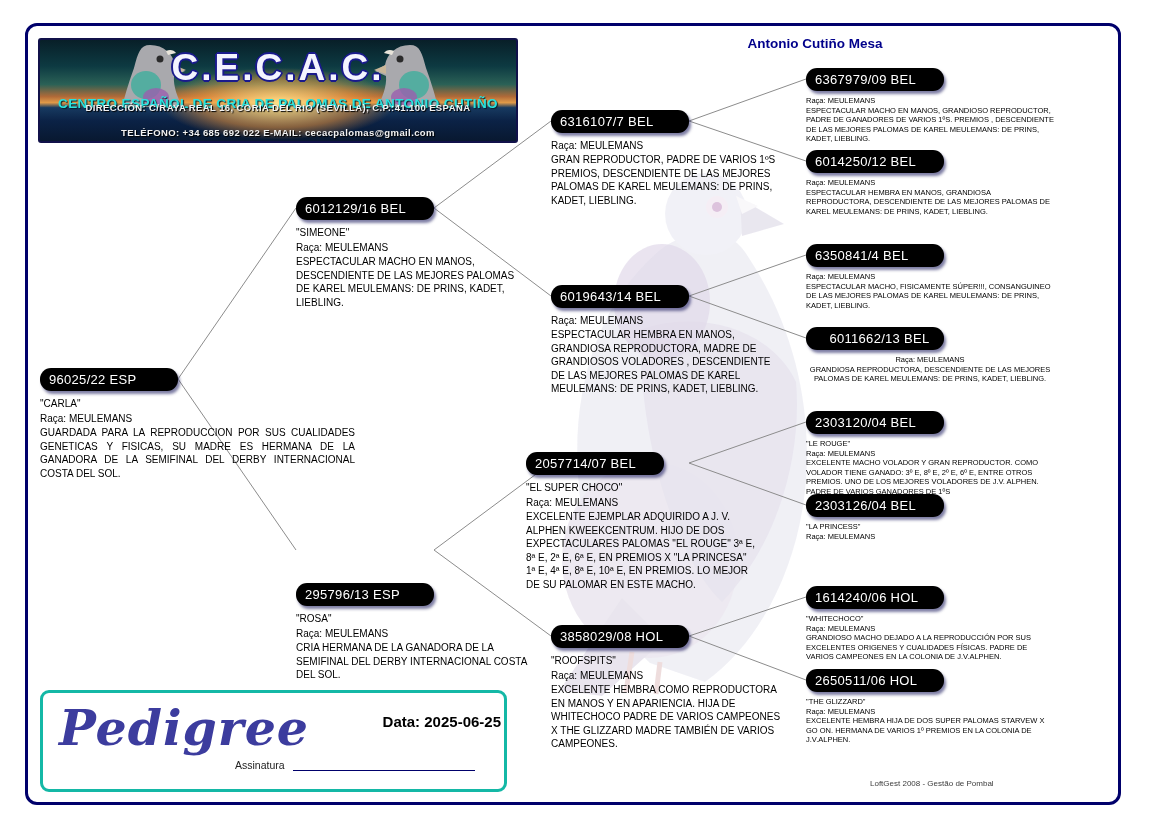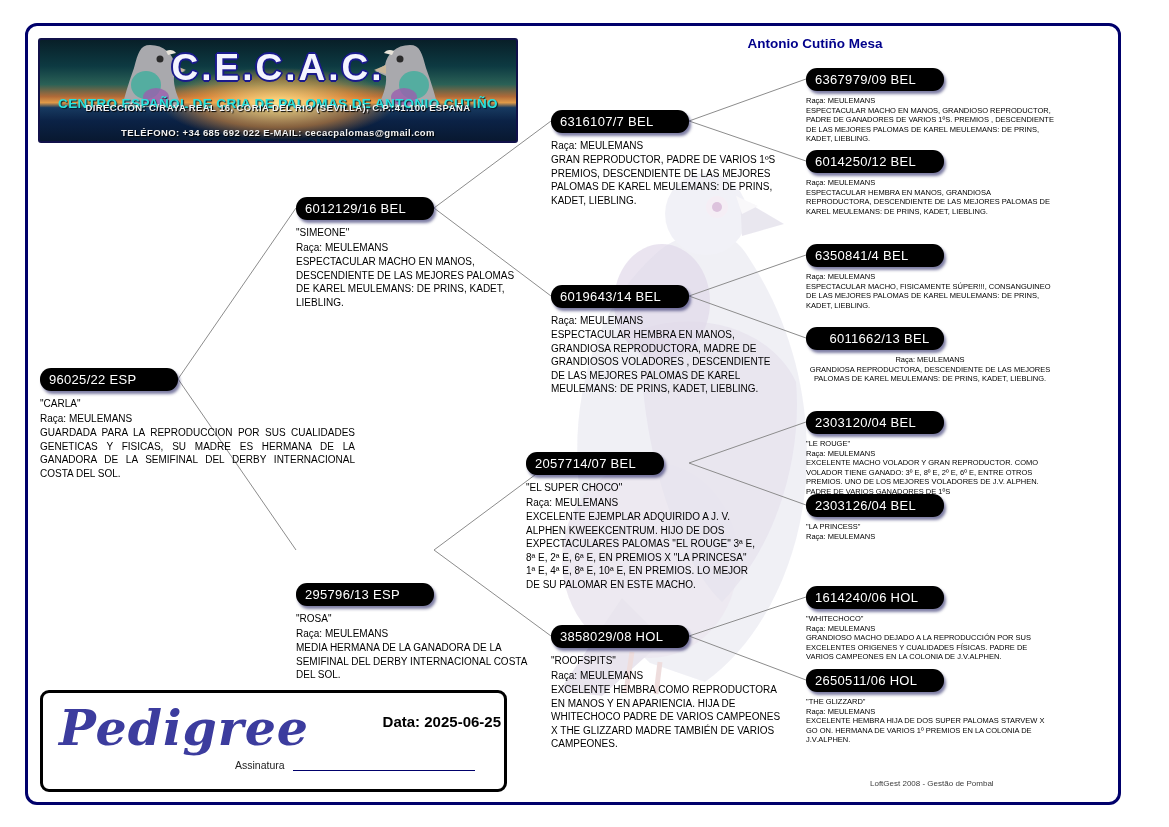--- a/index.html
+++ b/index.html
@@ -68,21 +68,21 @@
   .info{margin-top:5px;color:#000;}
   .info .pname:empty{display:none;}
   .node.lg .info{font-size:10px;line-height:13.5px;}
   .node.sm .info{font-size:7.5px;line-height:9.5px;}
   .node.lg .pname, .node.lg .race{line-height:15px;}
   .node.g1 .desc{text-align:justify;}
 
   
   .footerbox{
     position:absolute;left:40px;top:690px;width:467px;height:102px;
-    border:3px solid #000000;border-radius:9px;box-sizing:border-box;background:#fff;
+    border:3px solid #14b8a6;border-radius:9px;box-sizing:border-box;background:#fff;
   }
   .pedigree-logo{
     position:absolute;left:16px;top:6px;
     font-family:"DejaVu Serif", serif;font-style:italic;font-weight:bold;
     font-size:49px;color:#3c3c9e;letter-spacing:1px;
   }
   .date-label{
     position:absolute;left:288px;top:20px;width:170px;text-align:right;
     font-size:15px;font-weight:bold;color:#000;
   }
@@ -173,21 +173,21 @@
     <div class="pname">"SIMEONE"</div>
     <div class="race">Raça: MEULEMANS</div>
     <div class="desc">ESPECTACULAR MACHO EN MANOS, DESCENDIENTE DE LAS MEJORES PALOMAS DE KAREL MEULEMANS: DE PRINS, KADET, LIEBLING.</div>
   </div>
 </div>
 <div class="node lg" style="left:296px;top:559px;width:232px;margin-top:24px;">
   <div class="ringbox"><span>295796/13 ESP</span></div>
   <div class="info">
     <div class="pname">"ROSA"</div>
     <div class="race">Raça: MEULEMANS</div>
-    <div class="desc">MEDIA HERMANA DE LA GANADORA DE LA SEMIFINAL DEL DERBY INTERNACIONAL COSTA DEL SOL.</div>
+    <div class="desc">CRIA HERMANA DE LA GANADORA DE LA SEMIFINAL DEL DERBY INTERNACIONAL COSTA DEL SOL.</div>
   </div>
 </div>
 
 <div class="node lg" style="left:551px;top:110px;width:232px;">
   <div class="ringbox"><span>6316107/7 BEL</span></div>
   <div class="info">
 
     <div class="race">Raça: MEULEMANS</div>
     <div class="desc">GRAN REPRODUCTOR, PADRE DE VARIOS 1ºS PREMIOS, DESCENDIENTE DE LAS MEJORES PALOMAS DE KAREL MEULEMANS: DE PRINS, KADET, LIEBLING.</div>
   </div>

